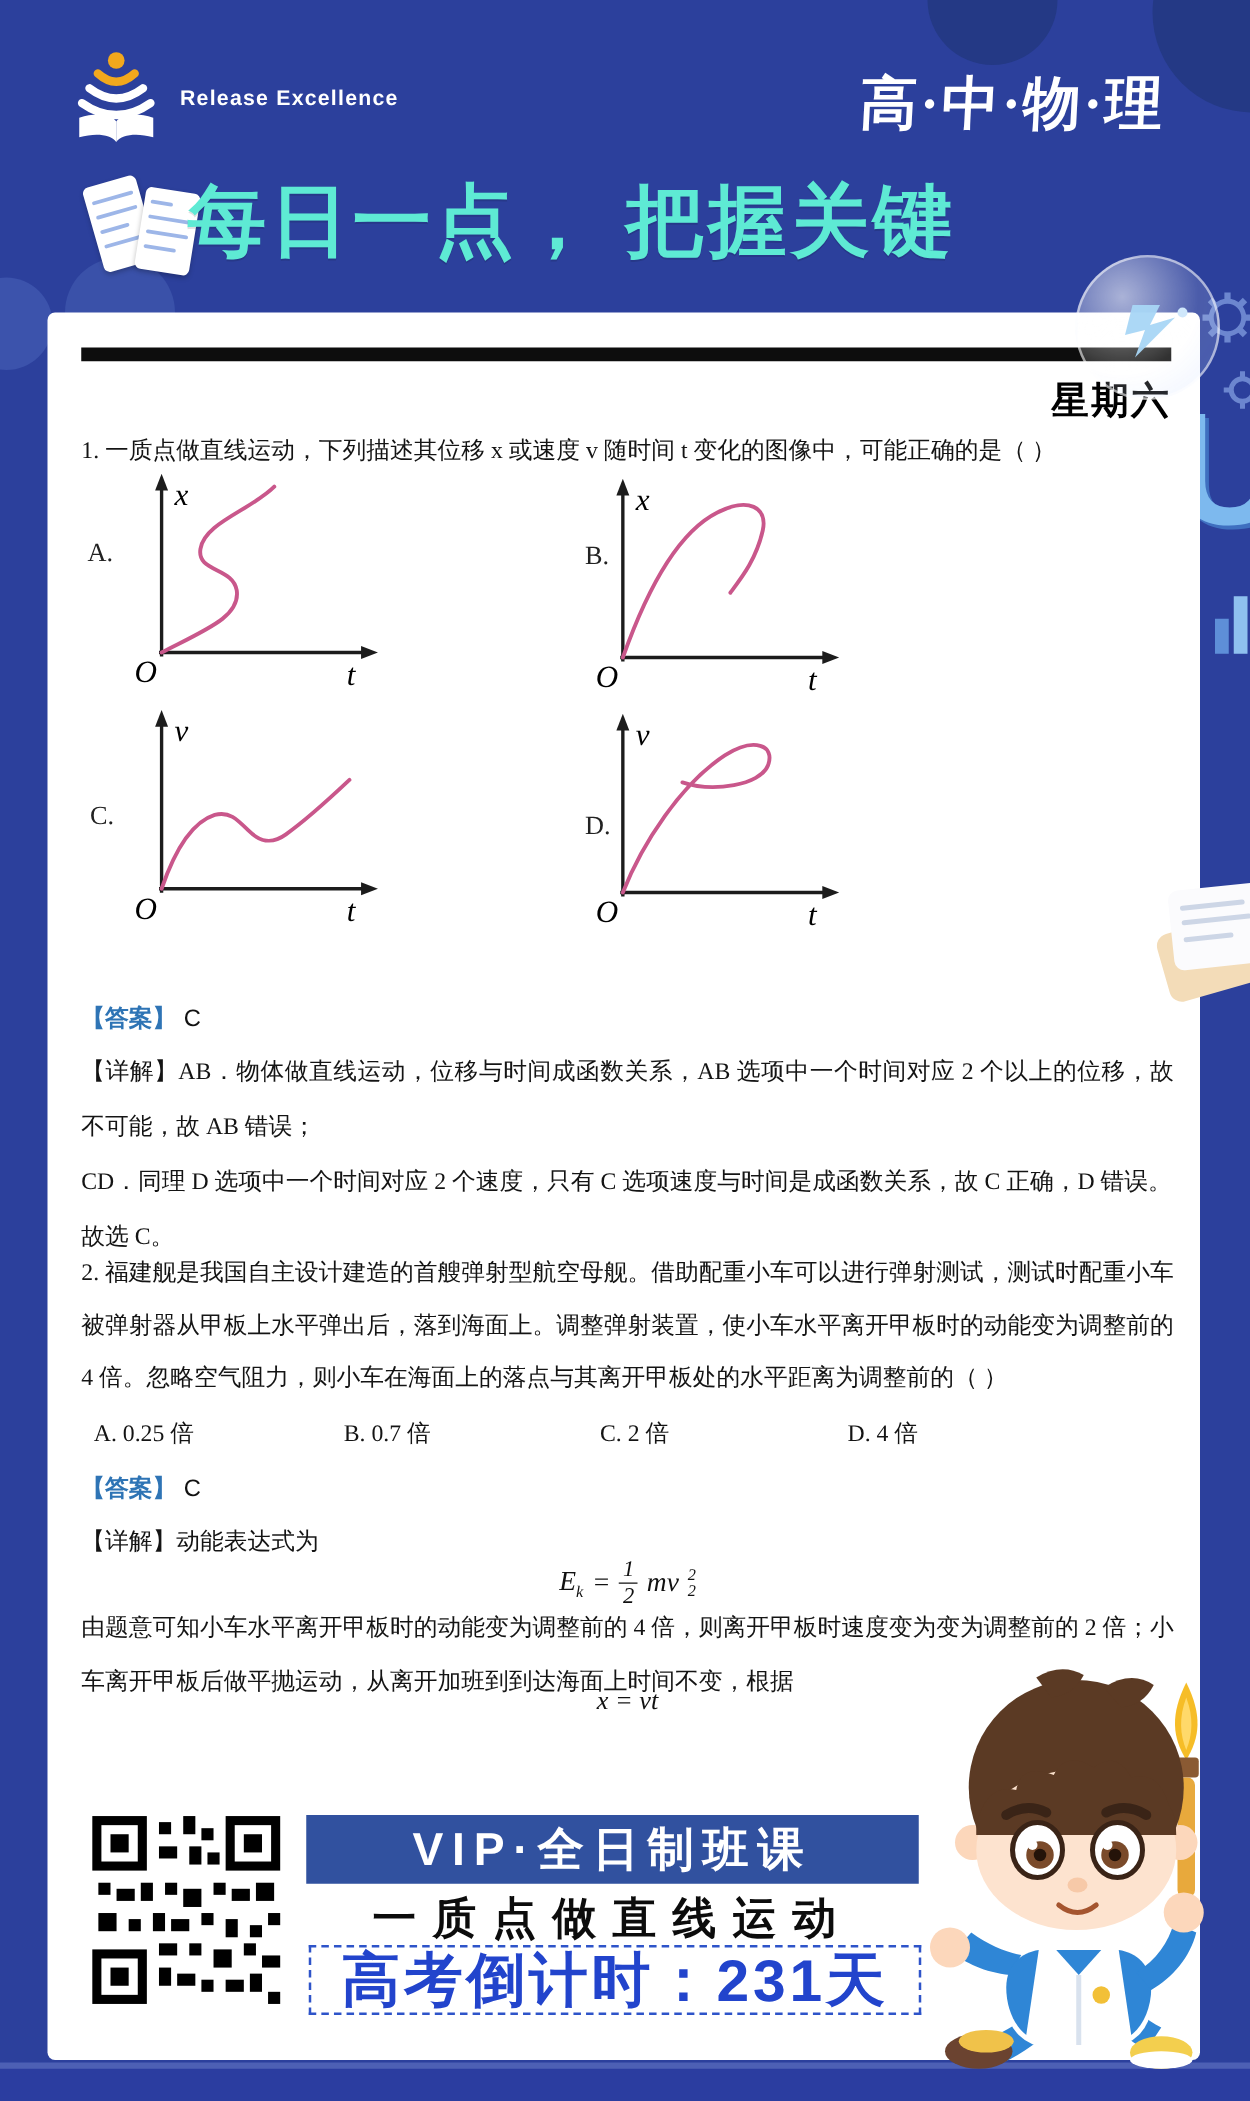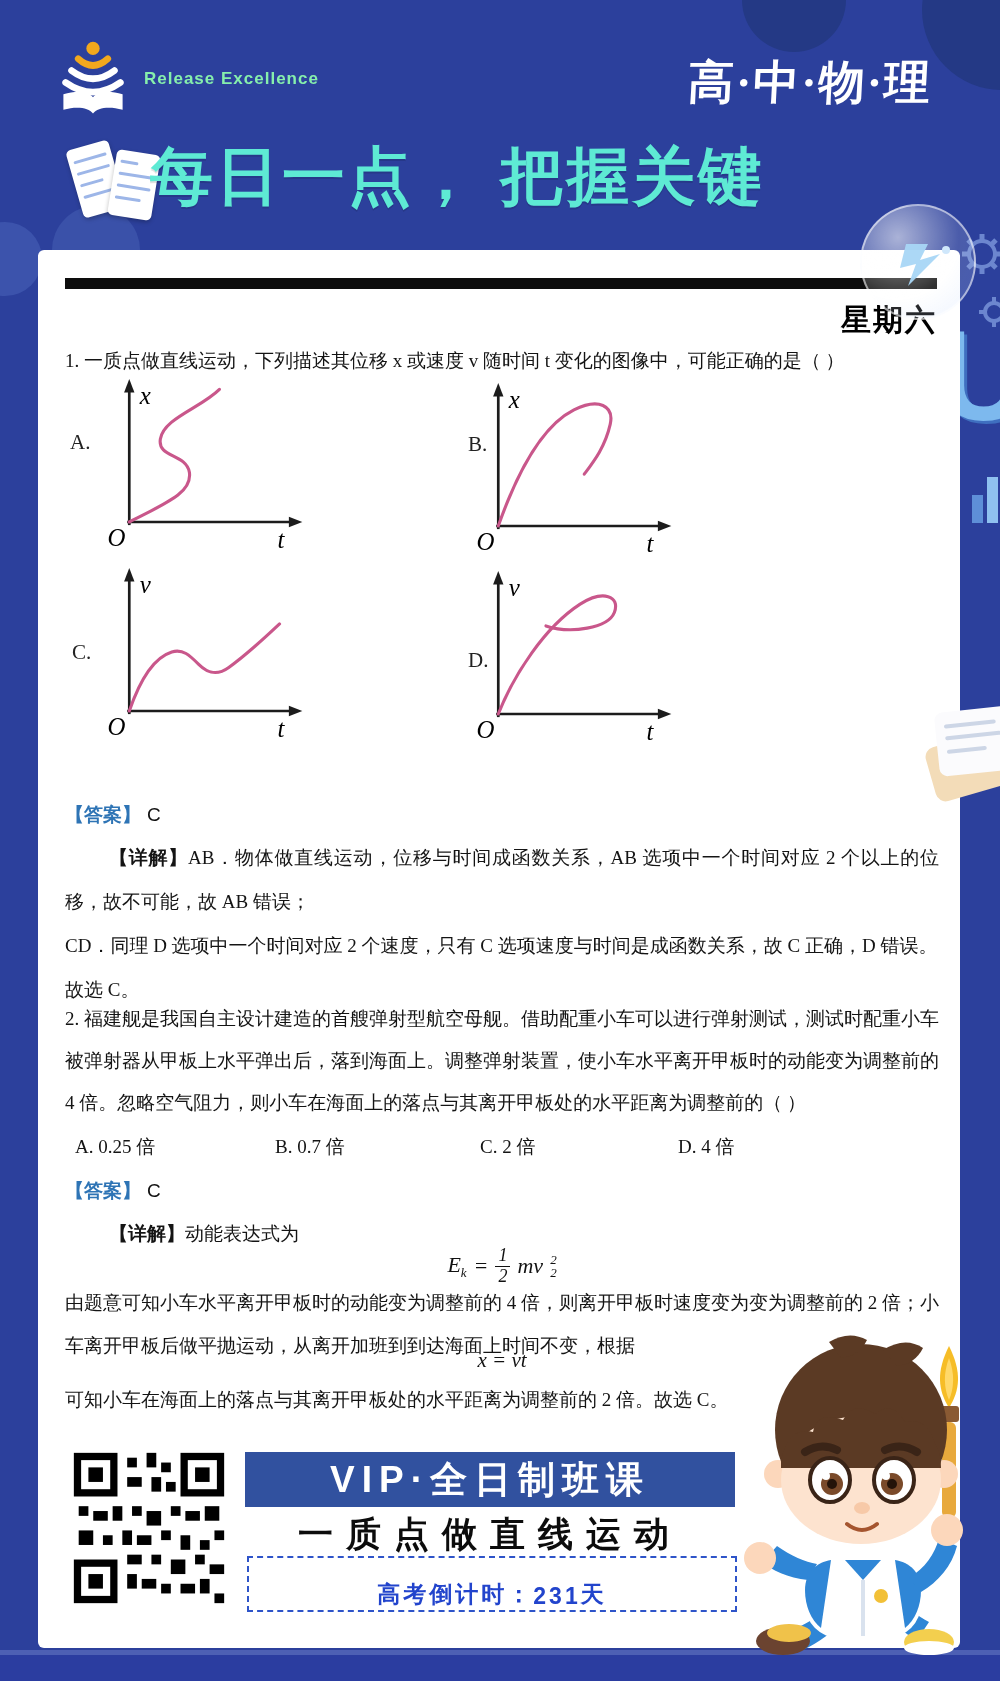--- a/index.html
+++ b/index.html
@@ -5,21 +5,21 @@
   html,body{margin:0;padding:0;background:#1d2a66;}
   #page{position:relative;width:1000px;height:1681px;overflow:hidden;
         background:#2c409c;font-family:"Liberation Serif",serif;}
   .abs{position:absolute;}
   .deco-circle{position:absolute;border-radius:50%;}
 
   
   .logo-wrap{left:56px;top:38px;display:flex;align-items:center;gap:14px;z-index:2;}
   .logo-text .cn{color:#fff;font-family:"Liberation Sans",sans-serif;font-weight:900;
                  font-size:44px;letter-spacing:3px;line-height:1.05;}
-  .logo-text .en{color:#86efac;font-family:"Liberation Sans",sans-serif;font-weight:700;
+  .logo-text .en{color:#ffffff;font-family:"Liberation Sans",sans-serif;font-weight:700;
                  font-size:17px;letter-spacing:1px;margin-top:2px;}
   .subject{left:660px;top:52px;width:300px;color:#fff;z-index:2;
            font-family:"Liberation Serif",serif;font-weight:900;font-size:46px;
            letter-spacing:2px;text-align:center;transform:skewX(-3deg);}
   .main-title{left:150px;top:134px;width:720px;color:#5eead4;z-index:2;
               font-family:"Liberation Sans",sans-serif;font-weight:900;font-size:63px;
               letter-spacing:3px;white-space:nowrap;text-shadow:0 2px 0 rgba(0,0,0,.12);}
   .title-papers{left:72px;top:138px;width:90px;height:100px;z-index:2;}
   .paper{position:absolute;background:#fff;border-radius:5px;box-shadow:0 2px 4px rgba(0,0,0,.25);}
   .paper .ln{position:absolute;left:5px;right:5px;height:3px;background:#9db6e8;border-radius:2px;}
@@ -39,42 +39,42 @@
   .weekday{right:23px;top:50px;font-weight:bold;font-size:30px;color:#000;letter-spacing:2px;}
   .stem{left:27px;width:874px;font-size:19px;color:#141414;text-align:justify;line-height:2.2;}
   .q1-stem{top:90px;}
   .q2-stem{top:748px;}
   .graph{width:228px;height:178px;}
   .graph-label{font-size:21px;color:#222;font-family:"Liberation Serif",serif;}
   .ans-line{left:27px;font-size:19px;}
   .ans-line .lbl{color:#2e74b5;font-weight:bold;}
   .ans-line .val{color:#111;margin-left:6px;font-family:"Liberation Sans",sans-serif;}
   .detail{left:27px;width:874px;font-size:19px;color:#141414;text-align:justify;line-height:2.32;}
-  .detail .dlbl{font-weight:bold;margin-left:44px;}
+  .detail .dlbl{font-weight:normal;}
   .opts{left:37px;top:884px;width:874px;display:flex;font-size:19px;color:#141414;}
   .opts span{display:block;}
   .opt0{width:200px;} .opt1{width:205px;} .opt2{width:198px;} .opt3{width:180px;}
   .formula{left:27px;width:874px;display:flex;justify-content:center;align-items:center;
            font-style:italic;font-size:22px;color:#111;gap:7px;}
   .frac{display:inline-flex;flex-direction:column;align-items:center;font-size:18px;line-height:1.1;font-style:italic;}
   .frac .den{border-top:1.5px solid #111;padding:0 3px;}
   .stack{display:inline-flex;flex-direction:column;font-size:13px;line-height:1.05;font-style:italic;}
   sub.small{font-size:13px;font-style:italic;}
 
   
   .qr{left:28px;top:1198px;width:166px;height:160px;}
   .vip-banner{left:207px;top:1202px;width:490px;height:55px;background:#31519f;
               display:flex;align-items:center;justify-content:center;}
   .vip-banner span{color:#fff;font-family:"Liberation Sans",sans-serif;font-weight:900;
                    font-size:37px;letter-spacing:7px;}
   .scan-line{left:207px;top:1261px;width:490px;text-align:center;color:#0c0c0c;
              font-family:"Liberation Sans",sans-serif;font-weight:900;font-size:35px;letter-spacing:13px;}
   .countdown{left:209px;top:1306px;width:486px;height:52px;border:2px dashed #2e54c9;
-             display:flex;align-items:flex-end;justify-content:center;color:#2244cc;
-             font-family:"Liberation Sans",sans-serif;font-weight:900;font-size:23px;letter-spacing:3px;}
+             display:flex;align-items:center;justify-content:center;color:#2244cc;
+             font-family:"Liberation Sans",sans-serif;font-weight:900;font-size:47px;letter-spacing:3px;}
   .mascot{left:732px;top:1328px;z-index:5;}
   .paper-deco{left:926px;top:710px;width:96px;height:86px;z-index:6;transform:rotate(-16deg);}
 </style>
 </head>
 <body>
 
 <div id="page">
 
   <div class="deco-circle" style="left:742px;top:-52px;width:104px;height:104px;background:#243985;z-index:0;"></div>
   <div class="deco-circle" style="left:922px;top:-70px;width:160px;height:160px;background:#243985;z-index:0;"></div>
@@ -235,21 +235,20 @@
       <span class="stack">
           <span>2</span>
           <span>2</span>
         </span>
     </div>
 
     <div class="abs detail" style="top:1032px;line-height:2.25;">由题意可知小车水平离开甲板时的动能变为调整前的 4 倍，则离开甲板时速度变为变为调整前的 2 倍；小车离开甲板后做平抛运动，从离开加班到到达海面上时间不变，根据</div>
 
     <div class="abs formula" style="top:1098px;font-size:21px;">x = vt</div>
 
-    <div class="abs detail" style="top:1128px;">可知小车在海面上的落点与其离开甲板处的水平距离为调整前的 2 倍。故选 C。</div>
 
     <svg class="abs qr" viewBox="0 0 33 33">
       <rect x="0" y="0" width="33" height="33" fill="#fff"></rect>
       <g fill="#000">
         <rect x="1" y="1" width="9" height="9"></rect>
           <rect x="23" y="1" width="9" height="9"></rect>
           <rect x="1" y="23" width="9" height="9"></rect>
         <rect x="12" y="2" width="2" height="2"></rect>
           <rect x="16" y="1" width="2" height="3"></rect>
           <rect x="19" y="3" width="2" height="2"></rect>

